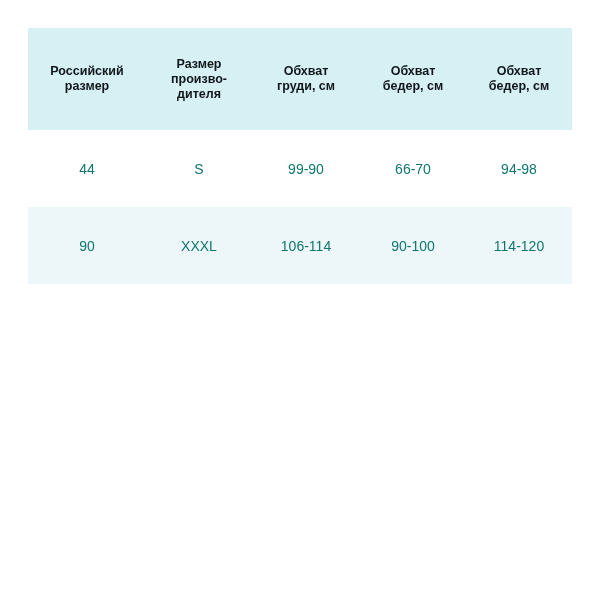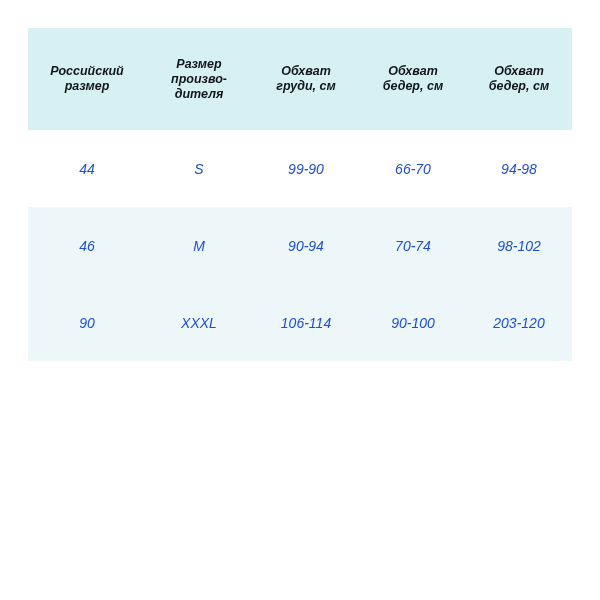--- a/index.html
+++ b/index.html
@@ -13,21 +13,20 @@
     font-family: "Liberation Sans", sans-serif;
     overflow: hidden;
   }
   .page {
     width: 600px;
     height: 600px;
     position: relative;
     background: #ffffff;
     box-sizing: border-box;
     padding: 28px 28px 22px 28px;
-    font-style: italic;
   }
   table.size-table {
     width: 544px;
     border-collapse: collapse;
     table-layout: fixed;
   }
   table.size-table col.c0 { width: 118px; }
   table.size-table col.c1 { width: 106px; }
   table.size-table col.c2 { width: 108px; }
   table.size-table col.c3 { width: 106px; }
@@ -40,21 +39,21 @@
     font-weight: bold;
     line-height: 15px;
     text-align: center;
     padding: 13px 4px 13px 4px;
     height: 76px;
     vertical-align: middle;
     border: none;
   }
   tbody td {
     font-size: 14px;
-    color: #1d4ed8;
+    color: #0f766e;
     text-align: center;
     vertical-align: middle;
     height: 77px;
     padding: 0;
     border: none;
     font-weight: normal;
   }
   tbody tr.shaded td {
     background: #edf7f9;
   }
@@ -102,28 +101,21 @@
     </thead>
     <tbody>
       <tr class="plain">
         <td>44</td>
         <td>S</td>
         <td>99-90</td>
         <td>66-70</td>
         <td>94-98</td>
       </tr>
       <tr class="shaded">
-        <td>46</td>
-        <td>M</td>
-        <td>90-94</td>
-        <td>70-74</td>
-        <td>98-102</td>
-      </tr>
-      <tr class="shaded">
         <td>90</td>
         <td>XXXL</td>
         <td>106-114</td>
         <td>90-100</td>
-        <td>203-120</td>
+        <td>114-120</td>
       </tr>
     </tbody>
   </table>
 </div>
 
 </body></html>

